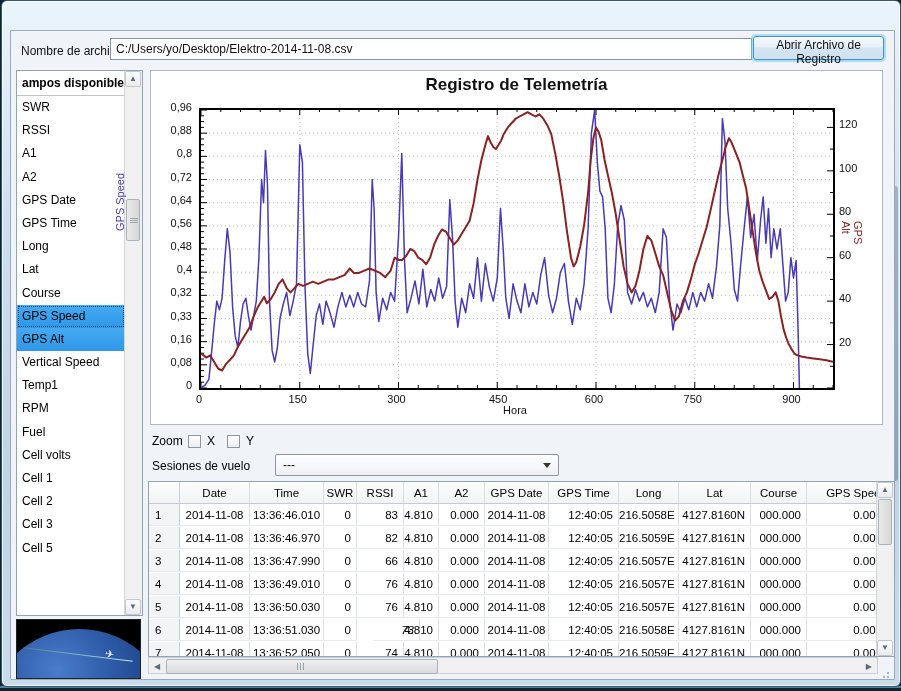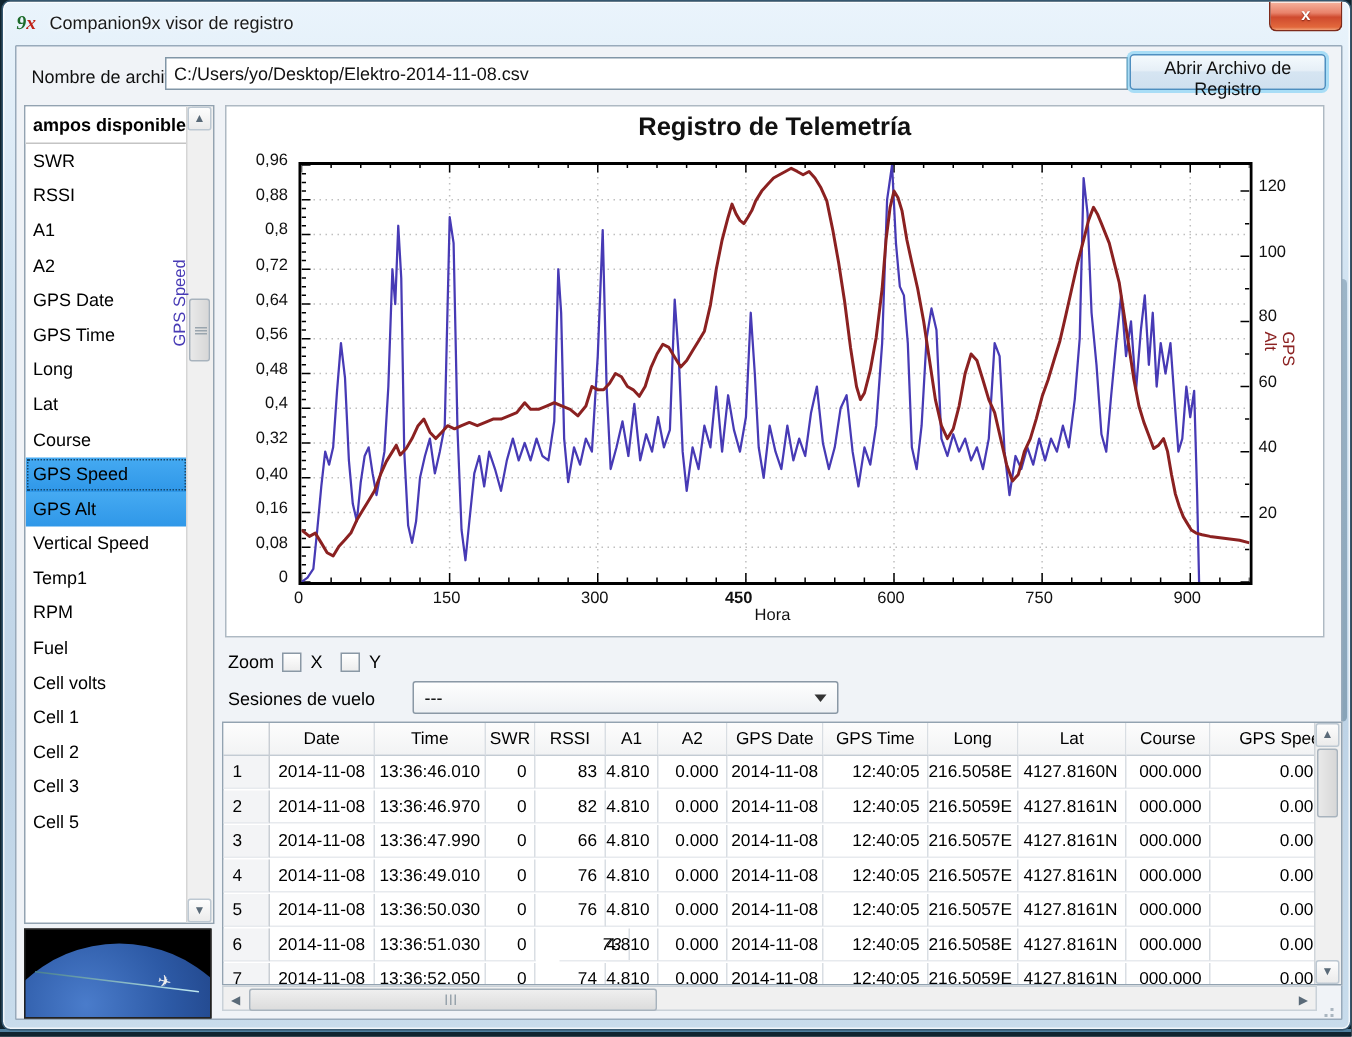--- a/index.html
+++ b/index.html
@@ -82,25 +82,20 @@
   .grip{position:absolute;left:866px;top:637px;width:12px;height:10px;}
   .grip i{position:absolute;width:2px;height:2px;background:#aab6c0;}
 </style>
 </head>
 <body>
 
 <div class="screen">
   <div class="deskline"></div>
 
   <div class="win">
-    <div class="titlebar">
-      <span class="appicon"><span class="g9">9</span><span class="rx">x</span></span>
-      <span class="apptitle">Companion9x visor de registro</span>
-      <div class="closebtn">x</div>
-    </div>
     <div class="rightband"></div>
 
     <div class="content">
 
       <span class="filelabel">Nombre de archivo</span>
       <input class="fileinput" value="C:/Users/yo/Desktop/Elektro-2014-11-08.csv" style="">
       <button class="openbtn">Abrir Archivo de Registro</button>
 
       <div class="fieldlist">
         <div class="flheader">ampos disponible</div>
@@ -299,34 +294,34 @@
         <div class="axis-x">Hora</div>
       <span class="ticklab" style="right: 690px; top: 30px;">0,96</span>
           <span class="ticklab" style="right: 690px; top: 53.1667px;">0,88</span>
           <span class="ticklab" style="right: 690px; top: 76.3333px;">0,8</span>
           <span class="ticklab" style="right: 690px; top: 99.5px;">0,72</span>
           <span class="ticklab" style="right: 690px; top: 122.667px;">0,64</span>
           <span class="ticklab" style="right: 690px; top: 145.833px;">0,56</span>
           <span class="ticklab" style="right: 690px; top: 169px;">0,48</span>
           <span class="ticklab" style="right: 690px; top: 192.167px;">0,4</span>
           <span class="ticklab" style="right: 690px; top: 215.333px;">0,32</span>
-          <span class="ticklab" style="right: 690px; top: 238.5px;">0,40</span>
+          <span class="ticklab" style="right: 690px; top: 238.5px;">0,33</span>
           <span class="ticklab" style="right: 690px; top: 261.667px;">0,16</span>
           <span class="ticklab" style="right: 690px; top: 284.833px;">0,08</span>
           <span class="ticklab" style="right: 690px; top: 308px;">0</span>
           <span class="ticklab" style="left: 688px; top: 264.562px;">20</span>
           <span class="ticklab" style="left: 688px; top: 221.125px;">40</span>
           <span class="ticklab" style="left: 688px; top: 177.688px;">60</span>
           <span class="ticklab" style="left: 688px; top: 134.25px;">80</span>
           <span class="ticklab" style="left: 688px; top: 90.8125px;">100</span>
           <span class="ticklab" style="left: 688px; top: 47.375px;">120</span>
           <span class="ticklab" style="left: 36px; top: 322px; width: 24px; text-align: center;">0</span>
           <span class="ticklab" style="left: 134.75px; top: 322px; width: 24px; text-align: center;">150</span>
           <span class="ticklab" style="left: 233.5px; top: 322px; width: 24px; text-align: center;">300</span>
-          <span class="ticklab" style="left: 332.25px; top: 322px; width: 24px; text-align: left; font-weight: bold;">450</span>
+          <span class="ticklab" style="left: 332.25px; top: 322px; width: 24px; text-align: right;">450</span>
           <span class="ticklab" style="left: 431px; top: 322px; width: 24px; text-align: center;">600</span>
           <span class="ticklab" style="left: 529.75px; top: 322px; width: 24px; text-align: center;">750</span>
           <span class="ticklab" style="left: 628.5px; top: 322px; width: 24px; text-align: center;">900</span>
         </div>
 
       <span class="zoomlabel">Zoom</span>
       <div class="chk" style="left:177px;"></div>
       <span class="chklab" style="left:196px;">X</span>
       <div class="chk" style="left:216px;"></div>
       <span class="chklab" style="left:235px;">Y</span>

